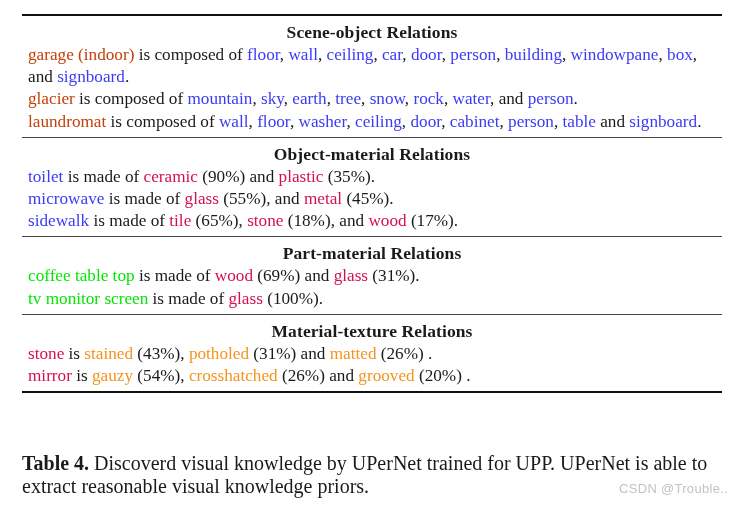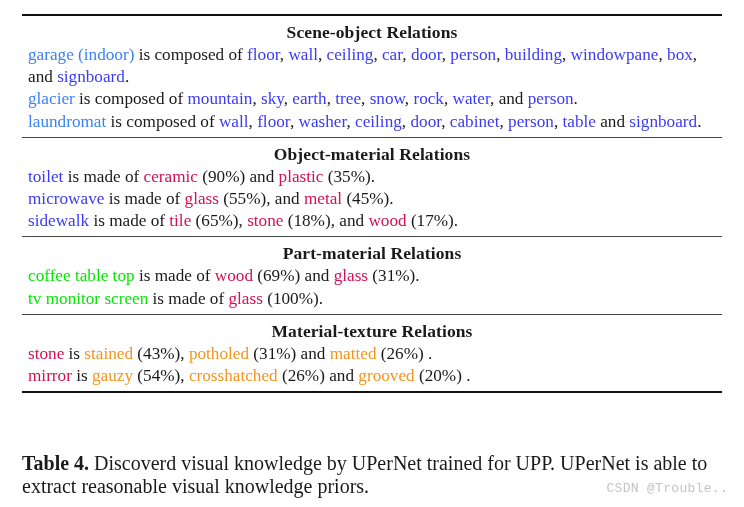--- a/index.html
+++ b/index.html
@@ -52,21 +52,21 @@
     padding: 0 2px 4px 6px;
   }
 
   .row {
     font-size: 17.2px;
     line-height: 22.2px;
     white-space: normal;
     text-align: left;
   }
 
-  .w-scene    { color: #3b82f6; font-family: Liberation Serif, serif; }
+  .w-scene    { color: #c2410c; font-family: Liberation Serif, serif; }
   .w-object   { color: #3b3bf6; }
   .w-part     { color: #05e605; }
   .w-material { color: #d41054; }
   .w-texture  { color: #f5941d; }
   .w-plain    { color: #1a1a1a; }
 
   #caption {
     position: absolute;
     left: 22px;
     top: 452px;
@@ -76,21 +76,21 @@
     text-align: left;
   }
   #caption .cap-label {
     font-weight: bold;
   }
 
   #watermark {
     position: absolute;
     right: 16px;
     top: 481px;
-    font-family: Liberation Mono, monospace;
+    font-family: Liberation Sans, sans-serif;
     font-size: 13px;
     color: #c3c3c3;
     letter-spacing: 0.3px;
   }
 </style>
 </head>
 <body>
 
 <div id="table-figure">
   <div class="rule-thick"></div>

